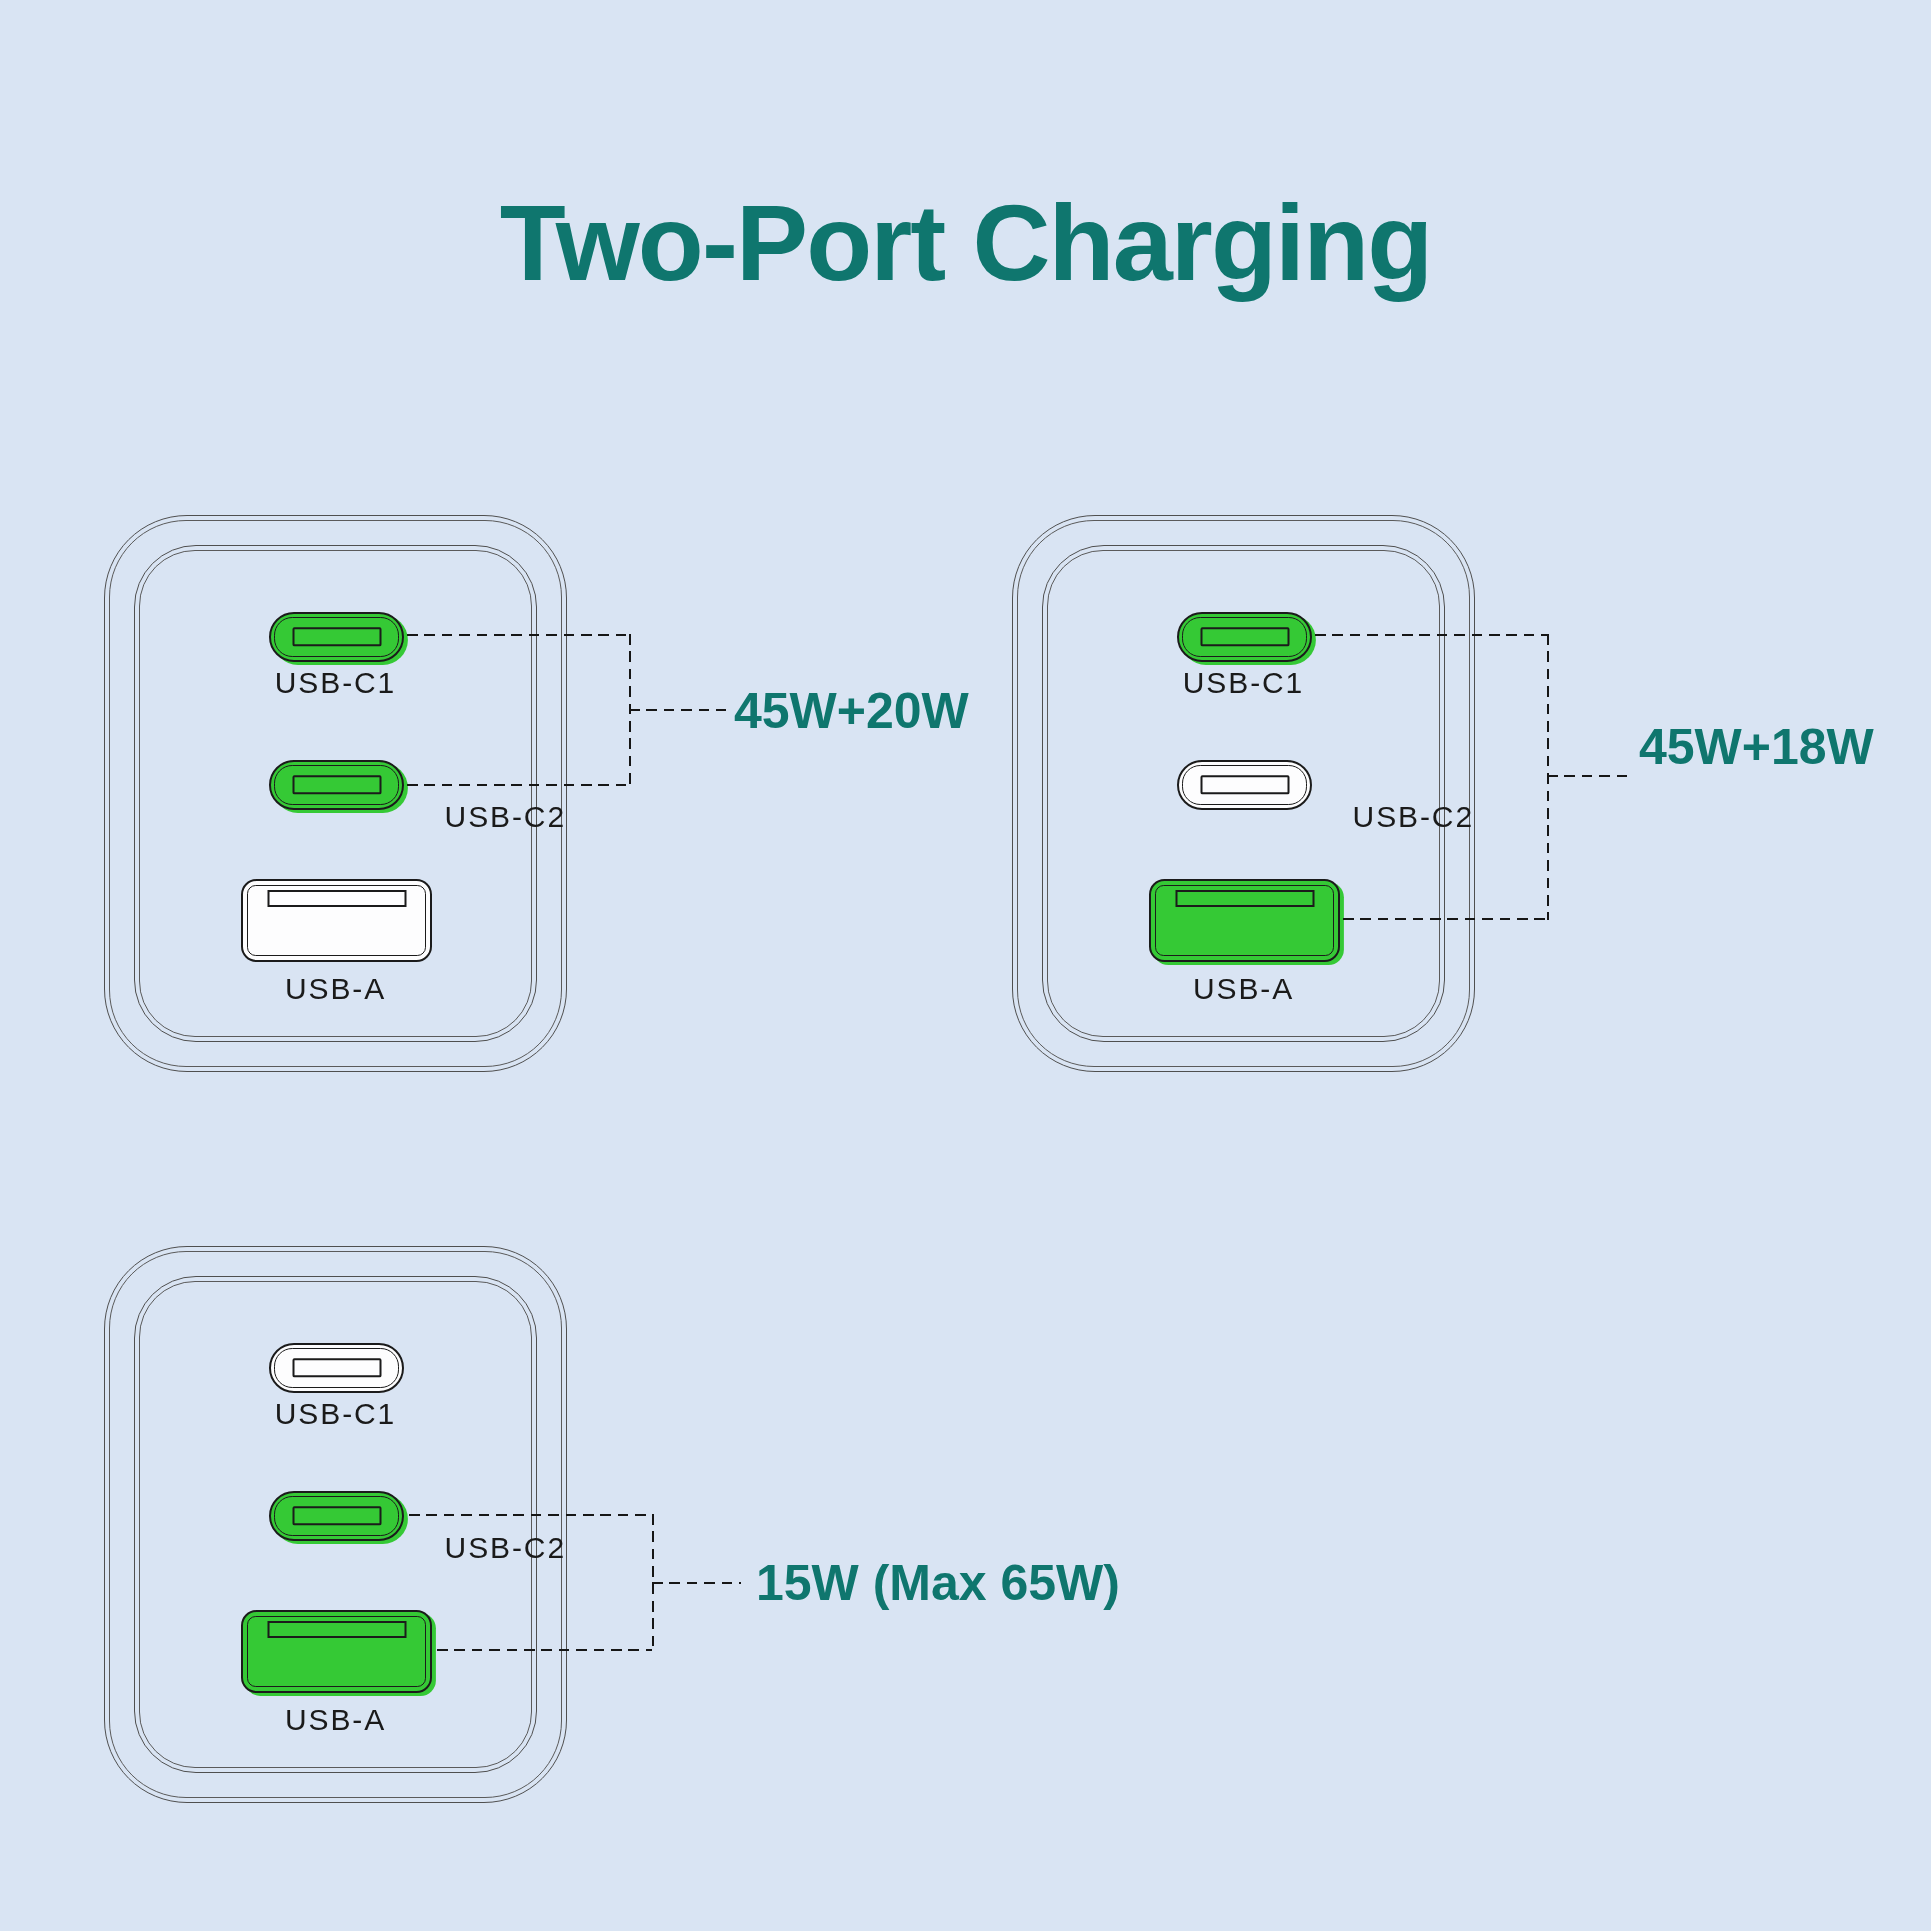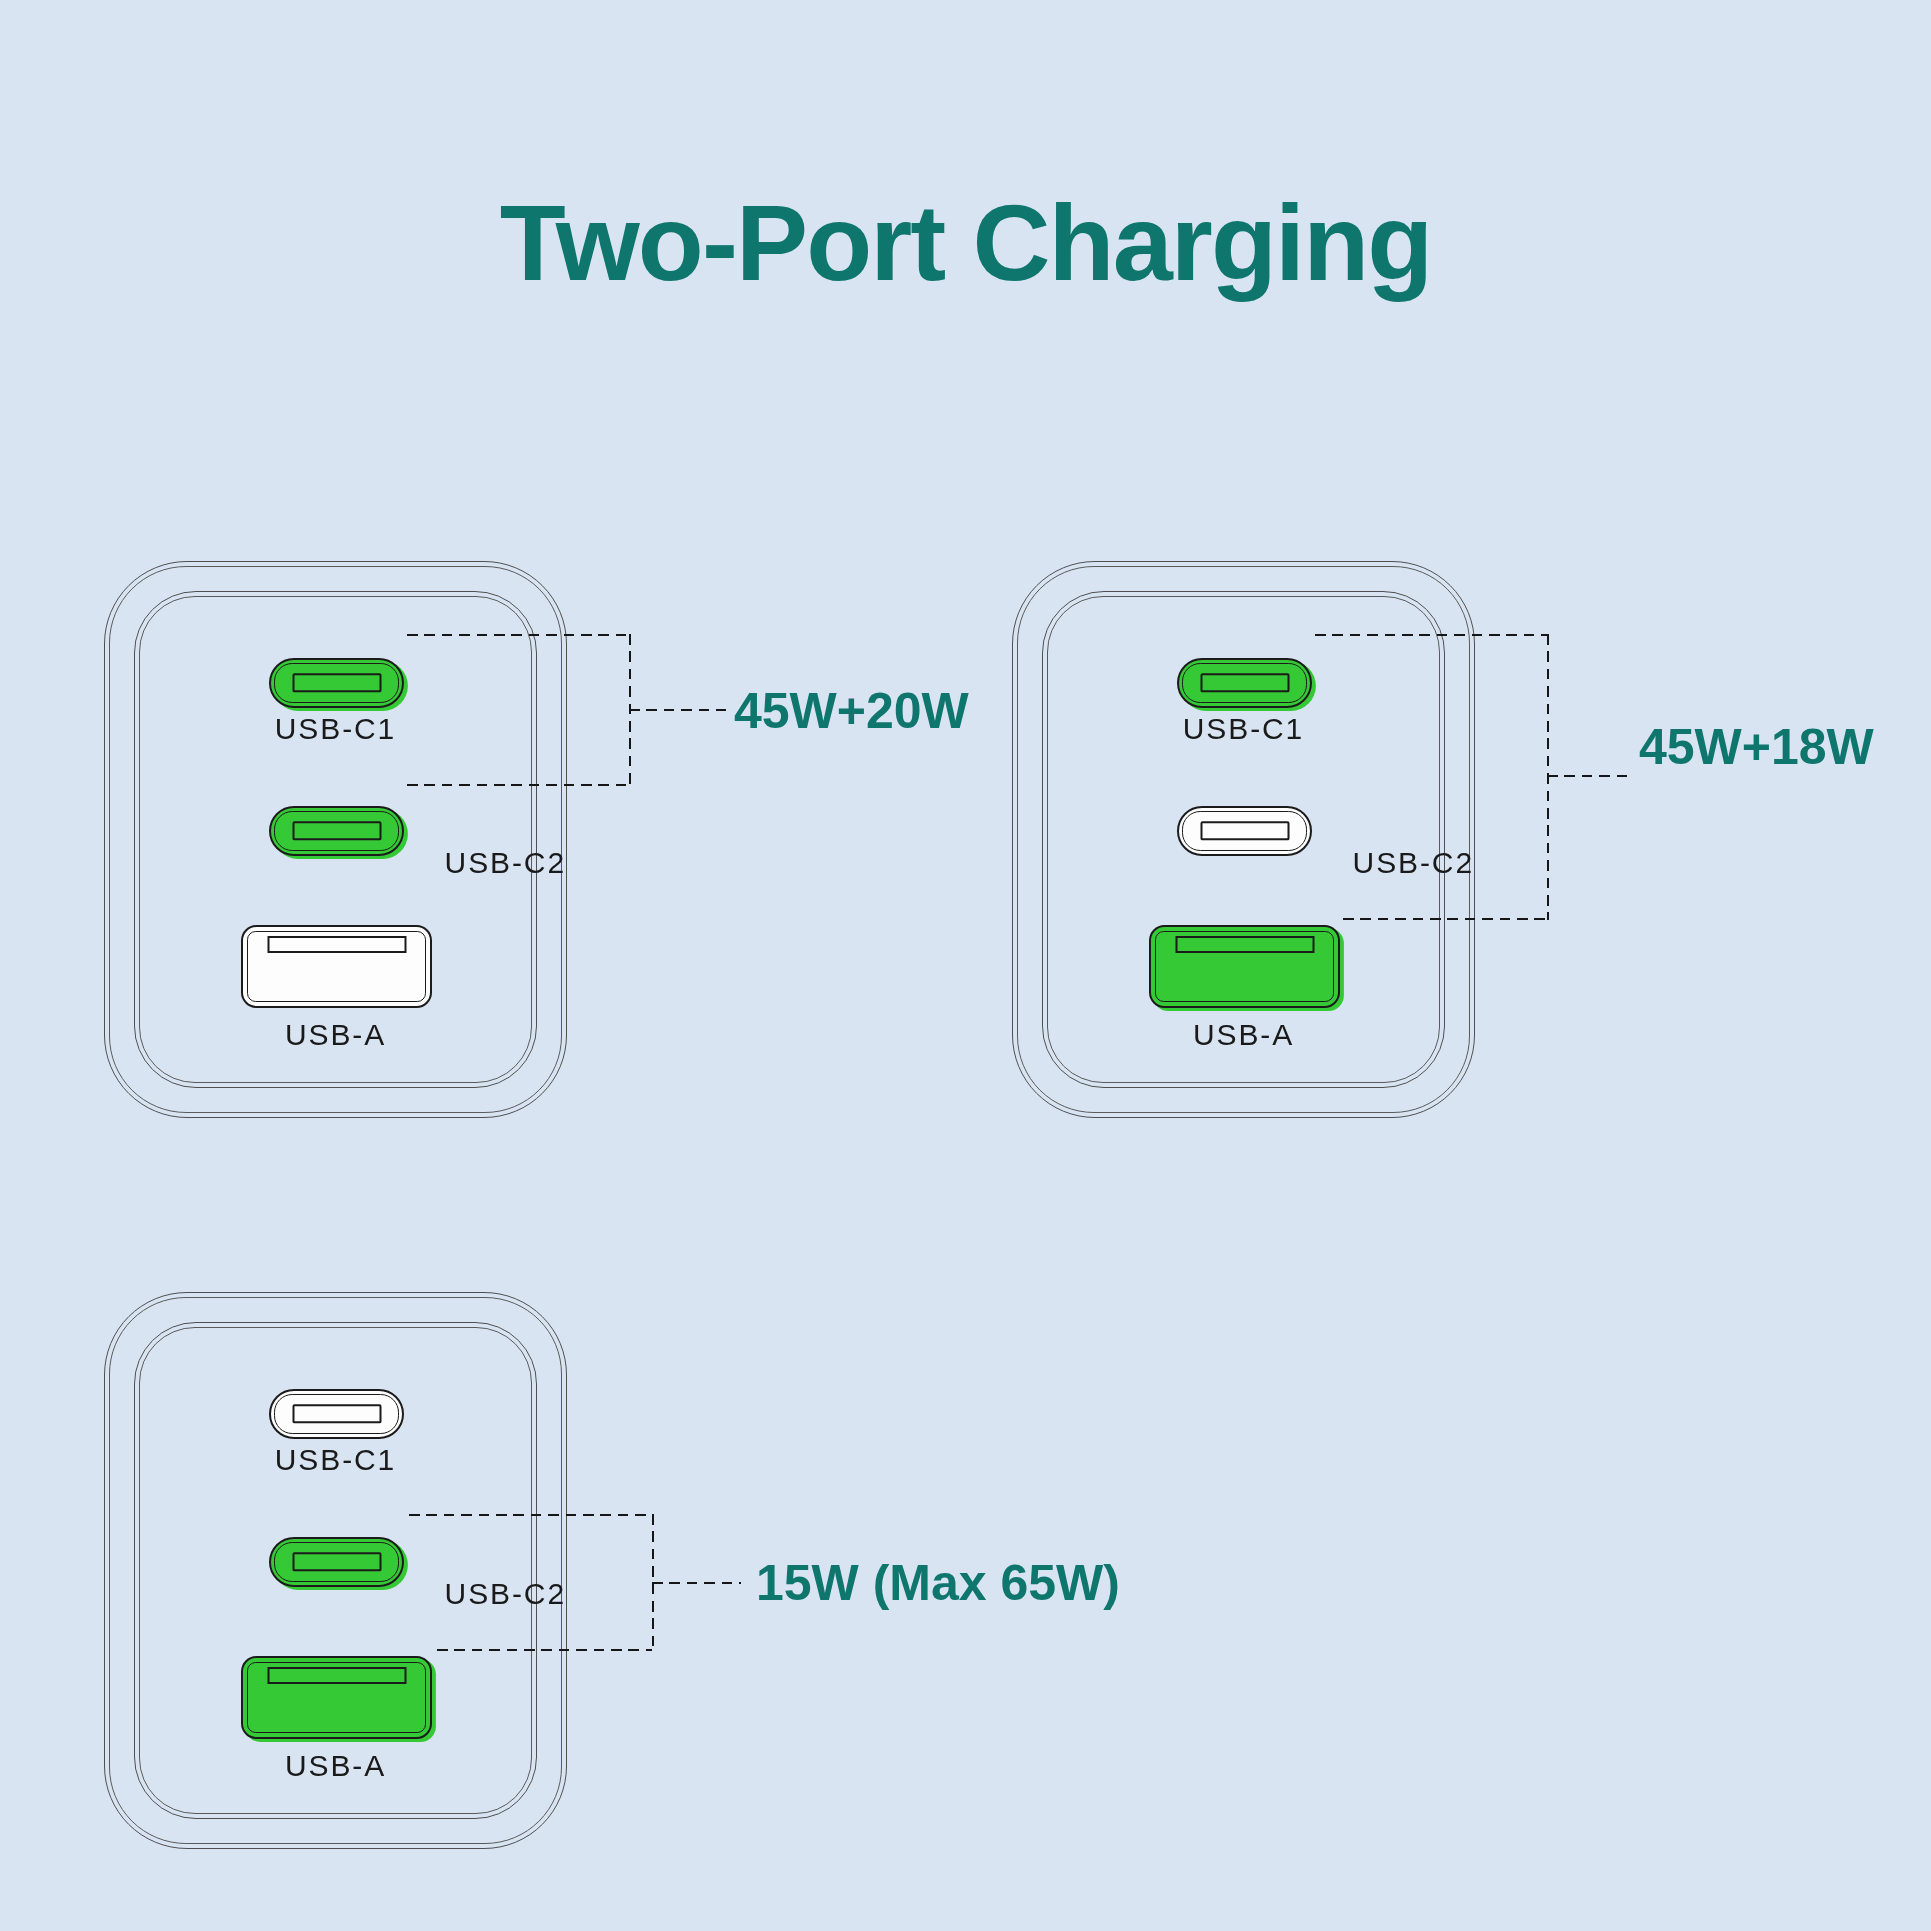--- a/index.html
+++ b/index.html
@@ -20,21 +20,20 @@
     color:#0f766e;
     line-height:1;
   }
   
   .charger{
     position:absolute;
     width:463px;height:557px;
     border:1.9px solid #4f4f4f;
     border-radius:83px;
     box-sizing:border-box;
-    margin-top:46px;
   }
   .charger::before{
     content:"";
     position:absolute;inset:3.9px;
     border:1.4px solid #5a5a5a;
     border-radius:77px;
   }
   .face{
     position:absolute;inset:29px;
     border:1.9px solid #4f4f4f;

